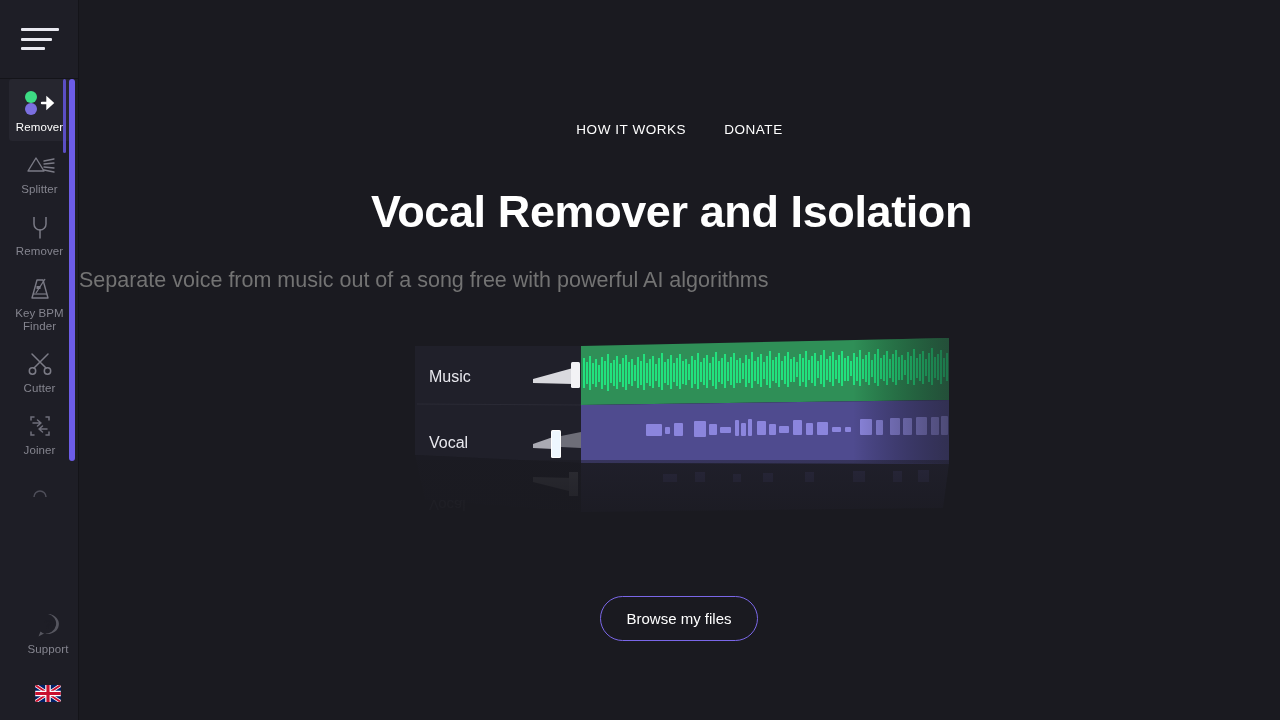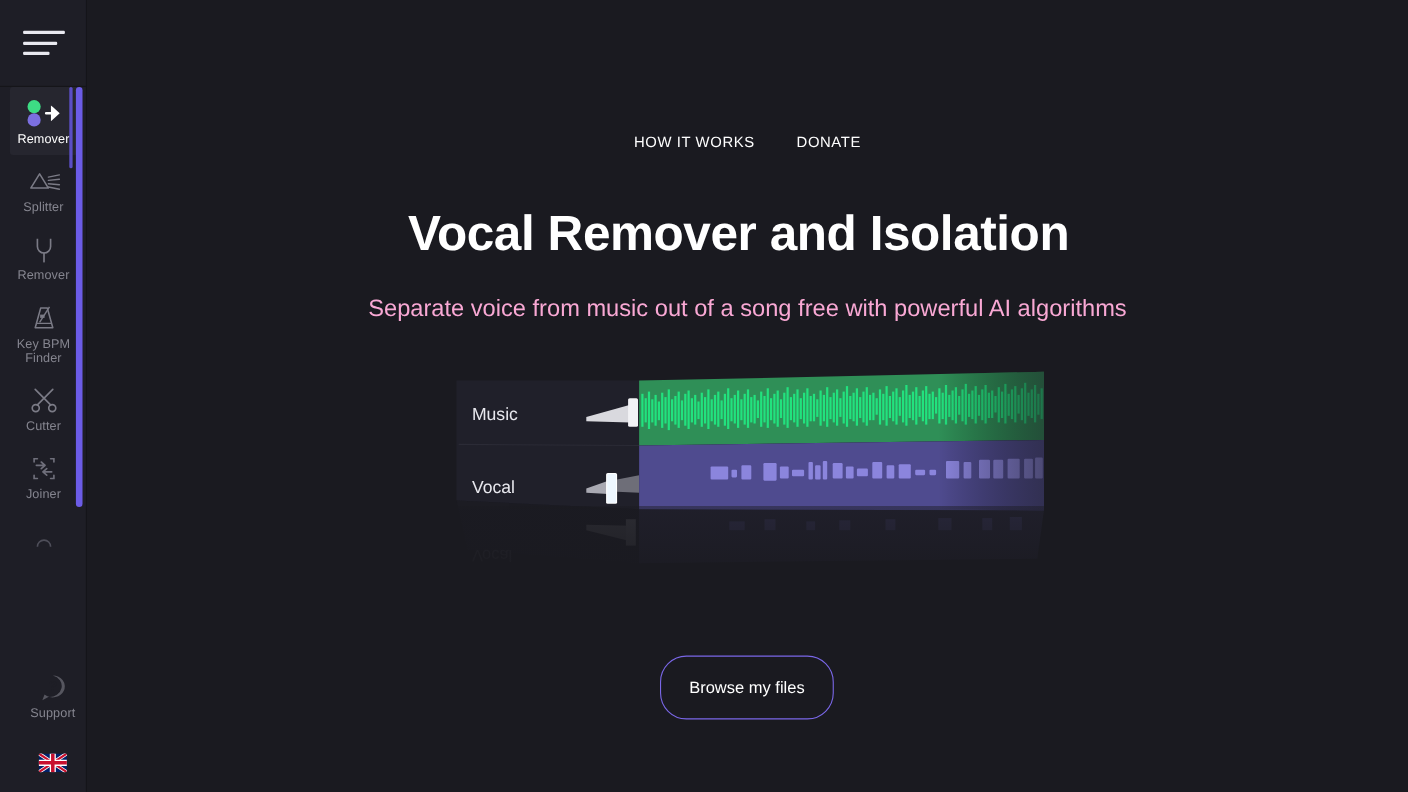--- a/index.html
+++ b/index.html
@@ -91,34 +91,33 @@
   }
 
   #h1 {
     position:absolute; top:186px; left:0; right:16px;
     text-align:center;
     font-size:45px; font-weight:bold; letter-spacing:-.4px;
     color:#fff;
   }
   #sub {
     position:absolute; top:268px; left:0; right:0;
-    text-align:center;
-    font-size:21.5px; color:#f9a8d4; font-weight:normal;
+    font-size:21.5px; color:#737373; font-weight:normal;
   }
 
   
   #hero {
     position:absolute; left:334px; top:332px;
     width:570px; height:210px;text-decoration:underline;
   }
   #hero svg { display:block; width:570px; height:210px; }
 
   #browse {
     position:absolute; left:521px; top:596px;
-    width:158px; height:58px;
+    width:158px; height:45px;
     border:1.6px solid #7a67e8; border-radius:24px;
     background:transparent; color:#fff;
     font-family:"Liberation Sans", sans-serif;
     font-size:15px; cursor:pointer;
   }
 </style>
 </head>
 <body>
 
 <div id="sidebar">

